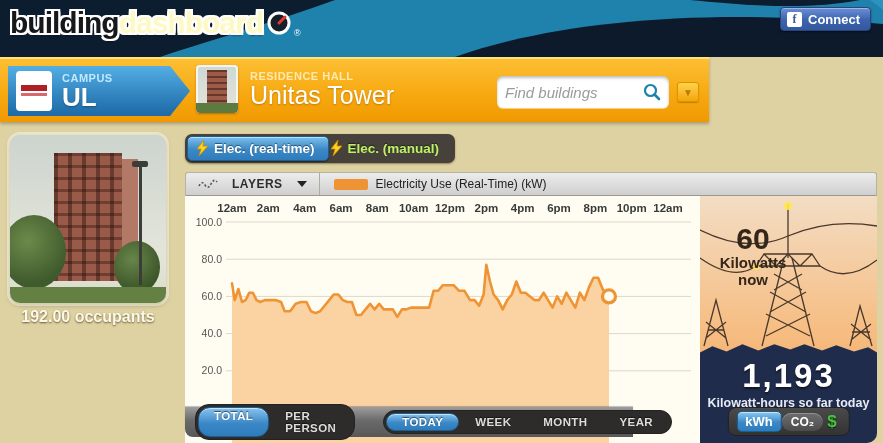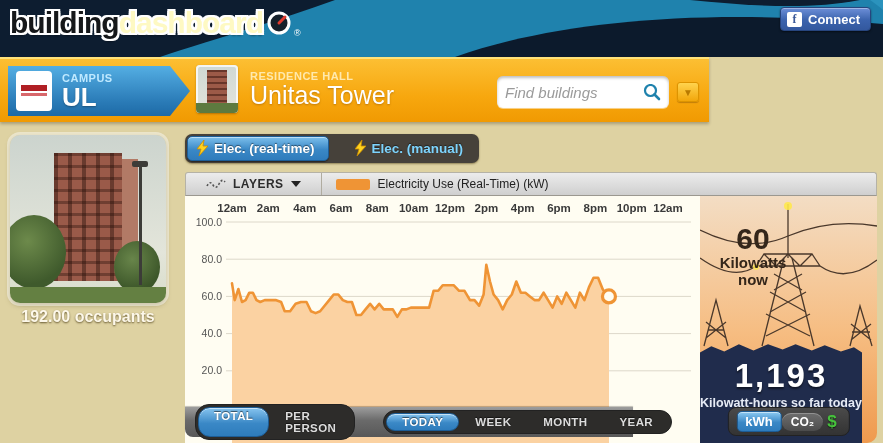--- a/index.html
+++ b/index.html
@@ -67,30 +67,30 @@
      background:radial-gradient(circle at 40% 35%, #68854a, #3c5629 70%); }
   .photo .grass { position:absolute; left:0; bottom:0; width:100%; height:16px; background:#648042; }
   .photo .pole { position:absolute; right:24px; top:30px; width:3px; height:120px; background:#3c3c38; }
   .photo .pole-head { position:absolute; right:18px; top:26px; width:16px; height:6px; background:#3c3c38; border-radius:2px; }
   .occupants { position:absolute; left:0; top:308px; width:176px; text-align:center; font-size:16px; font-weight:bold;
      color:#fdf8ea; text-shadow:0 1px 2px rgba(90,75,35,.9); }
 
   
   .tabs { position:absolute; left:185px; top:134px; display:inline-flex; background:#46413a; border-radius:7px; padding:2px;
      box-shadow:0 1px 2px rgba(90,75,35,.6); }
-  .tab { display:flex; align-items:center; gap:6px; padding:4px 14px 5px 26px; border-radius:5px; cursor:pointer;
-     font-size:13.5px; font-weight:bold; color:#7dd3fc; text-shadow:0 -1px 1px rgba(0,0,0,.5); }
+  .tab { display:flex; align-items:center; gap:6px; padding:4px 14px 5px 2px; border-radius:5px; cursor:pointer;
+     font-size:13.5px; font-weight:bold; color:#bef264; text-shadow:0 -1px 1px rgba(0,0,0,.5); }
   .tab.active { background:linear-gradient(#7dc0ec,#3a88c6 55%,#2f7cbc); border:1px solid #1d5d96; padding:3px 13px 4px 9px;
      color:#fff; box-shadow:inset 0 1px 0 rgba(255,255,255,.5), 0 1px 1px rgba(0,0,0,.4); }
 
   
   .layers-bar { position:absolute; left:185px; top:172px; width:692px; height:24px;
      background:linear-gradient(#ececec,#cfcfcf); border:1px solid #b5b2a6; border-bottom-color:#9b9890;
      display:flex; align-items:center; border-top-left-radius:3px; border-top-right-radius:3px; }
-  .layers-btn { display:flex; align-items:center; gap:7px; padding:0 20px; height:100%; border-right:1px solid #b0aca0;
+  .layers-btn { display:flex; align-items:center; gap:14px; padding:0 12px; height:100%; border-right:1px solid #b0aca0;
      cursor:pointer; font-size:12px; font-weight:bold; color:#2d2d2d; letter-spacing:.5px; }
   .caret-down { width:0; height:0; border-left:5px solid transparent; border-right:5px solid transparent; border-top:6px solid #222; }
   .legend { display:flex; align-items:center; gap:8px; margin-left:14px; }
   .legend-swatch { width:34px; height:11px; border-radius:2px; background:#ef9435; }
   .legend-label { font-size:12px; color:#222; }
 
   
   .chart-main { position:absolute; left:185px; top:196px; width:515px; height:247px; background:#fffdf2; }
   .chart-toolbar { position:absolute; left:0; bottom:6px; width:448px; height:30px;
      background:linear-gradient(#9d9d9d,#6a6a6a 45%,#585858); border-radius:0 0 0 8px;
@@ -102,21 +102,21 @@
      color:#fff; box-shadow:inset 0 1px 0 rgba(255,255,255,.55); }
 
   
   .right-panel { position:absolute; left:700px; top:196px; width:177px; height:247px; overflow:hidden;
      border-bottom-right-radius:10px; background:linear-gradient(#f3ddc4,#f6bd82 55%,#ef9a4e); }
   .towers { position:absolute; left:0; top:0; }
   .now-stat { position:absolute; left:10px; top:28px; width:86px; text-align:center; color:#34261a; z-index:2; }
   .now-stat .val { font-size:30px; font-weight:bold; line-height:1; }
   .now-stat .l1 { font-size:15px; font-weight:bold; line-height:1.15; }
   .now-stat .l2 { font-size:15px; font-weight:bold; line-height:1.15; }
-  .navy-block { position:absolute; left:0; bottom:0; width:162px; height:104px; background:#202c4c; z-index:3;
+  .navy-block { position:absolute; left:0; bottom:0; width:177px; height:104px; background:#202c4c; z-index:3;
      clip-path:polygon(0 13%, 7% 7%, 15% 12%, 24% 5%, 33% 11%, 42% 5%, 51% 10%, 59% 5%, 69% 11%, 77% 6%, 87% 12%, 95% 8%, 100% 13%, 100% 100%, 0 100%);
      text-align:center; }
   .navy-block .big { margin-top:18px; font-size:33px; font-weight:bold; color:#fff; letter-spacing:2px; text-shadow:0 2px 2px rgba(0,0,0,.5); }
   .navy-block .lbl { font-size:12.5px; font-weight:bold; color:#e6ebf5; margin-top:1px; }
   .unit-bar { position:absolute; left:50%; bottom:7px; transform:translateX(-50%); display:flex; align-items:center; 
      background:linear-gradient(#4a4a4a,#333); border:1px solid #222; border-radius:8px; padding:3px 8px; z-index:4; }
   .unit-kwh { background:linear-gradient(#8ccaf2,#3a88c6 55%,#2e7cbc); border:1px solid #1d5d96; border-radius:5px;
      padding:2px 8px; font-size:13px; font-weight:bold; color:#fff; cursor:pointer; box-shadow:inset 0 1px 0 rgba(255,255,255,.5); }
   .unit-co2 { background:linear-gradient(#6e6e6e,#4c4c4c); border-radius:10px; padding:2px 9px; font-size:12px; font-weight:bold;
      color:#fff; cursor:pointer; box-shadow:inset 0 1px 0 rgba(255,255,255,.25); }

